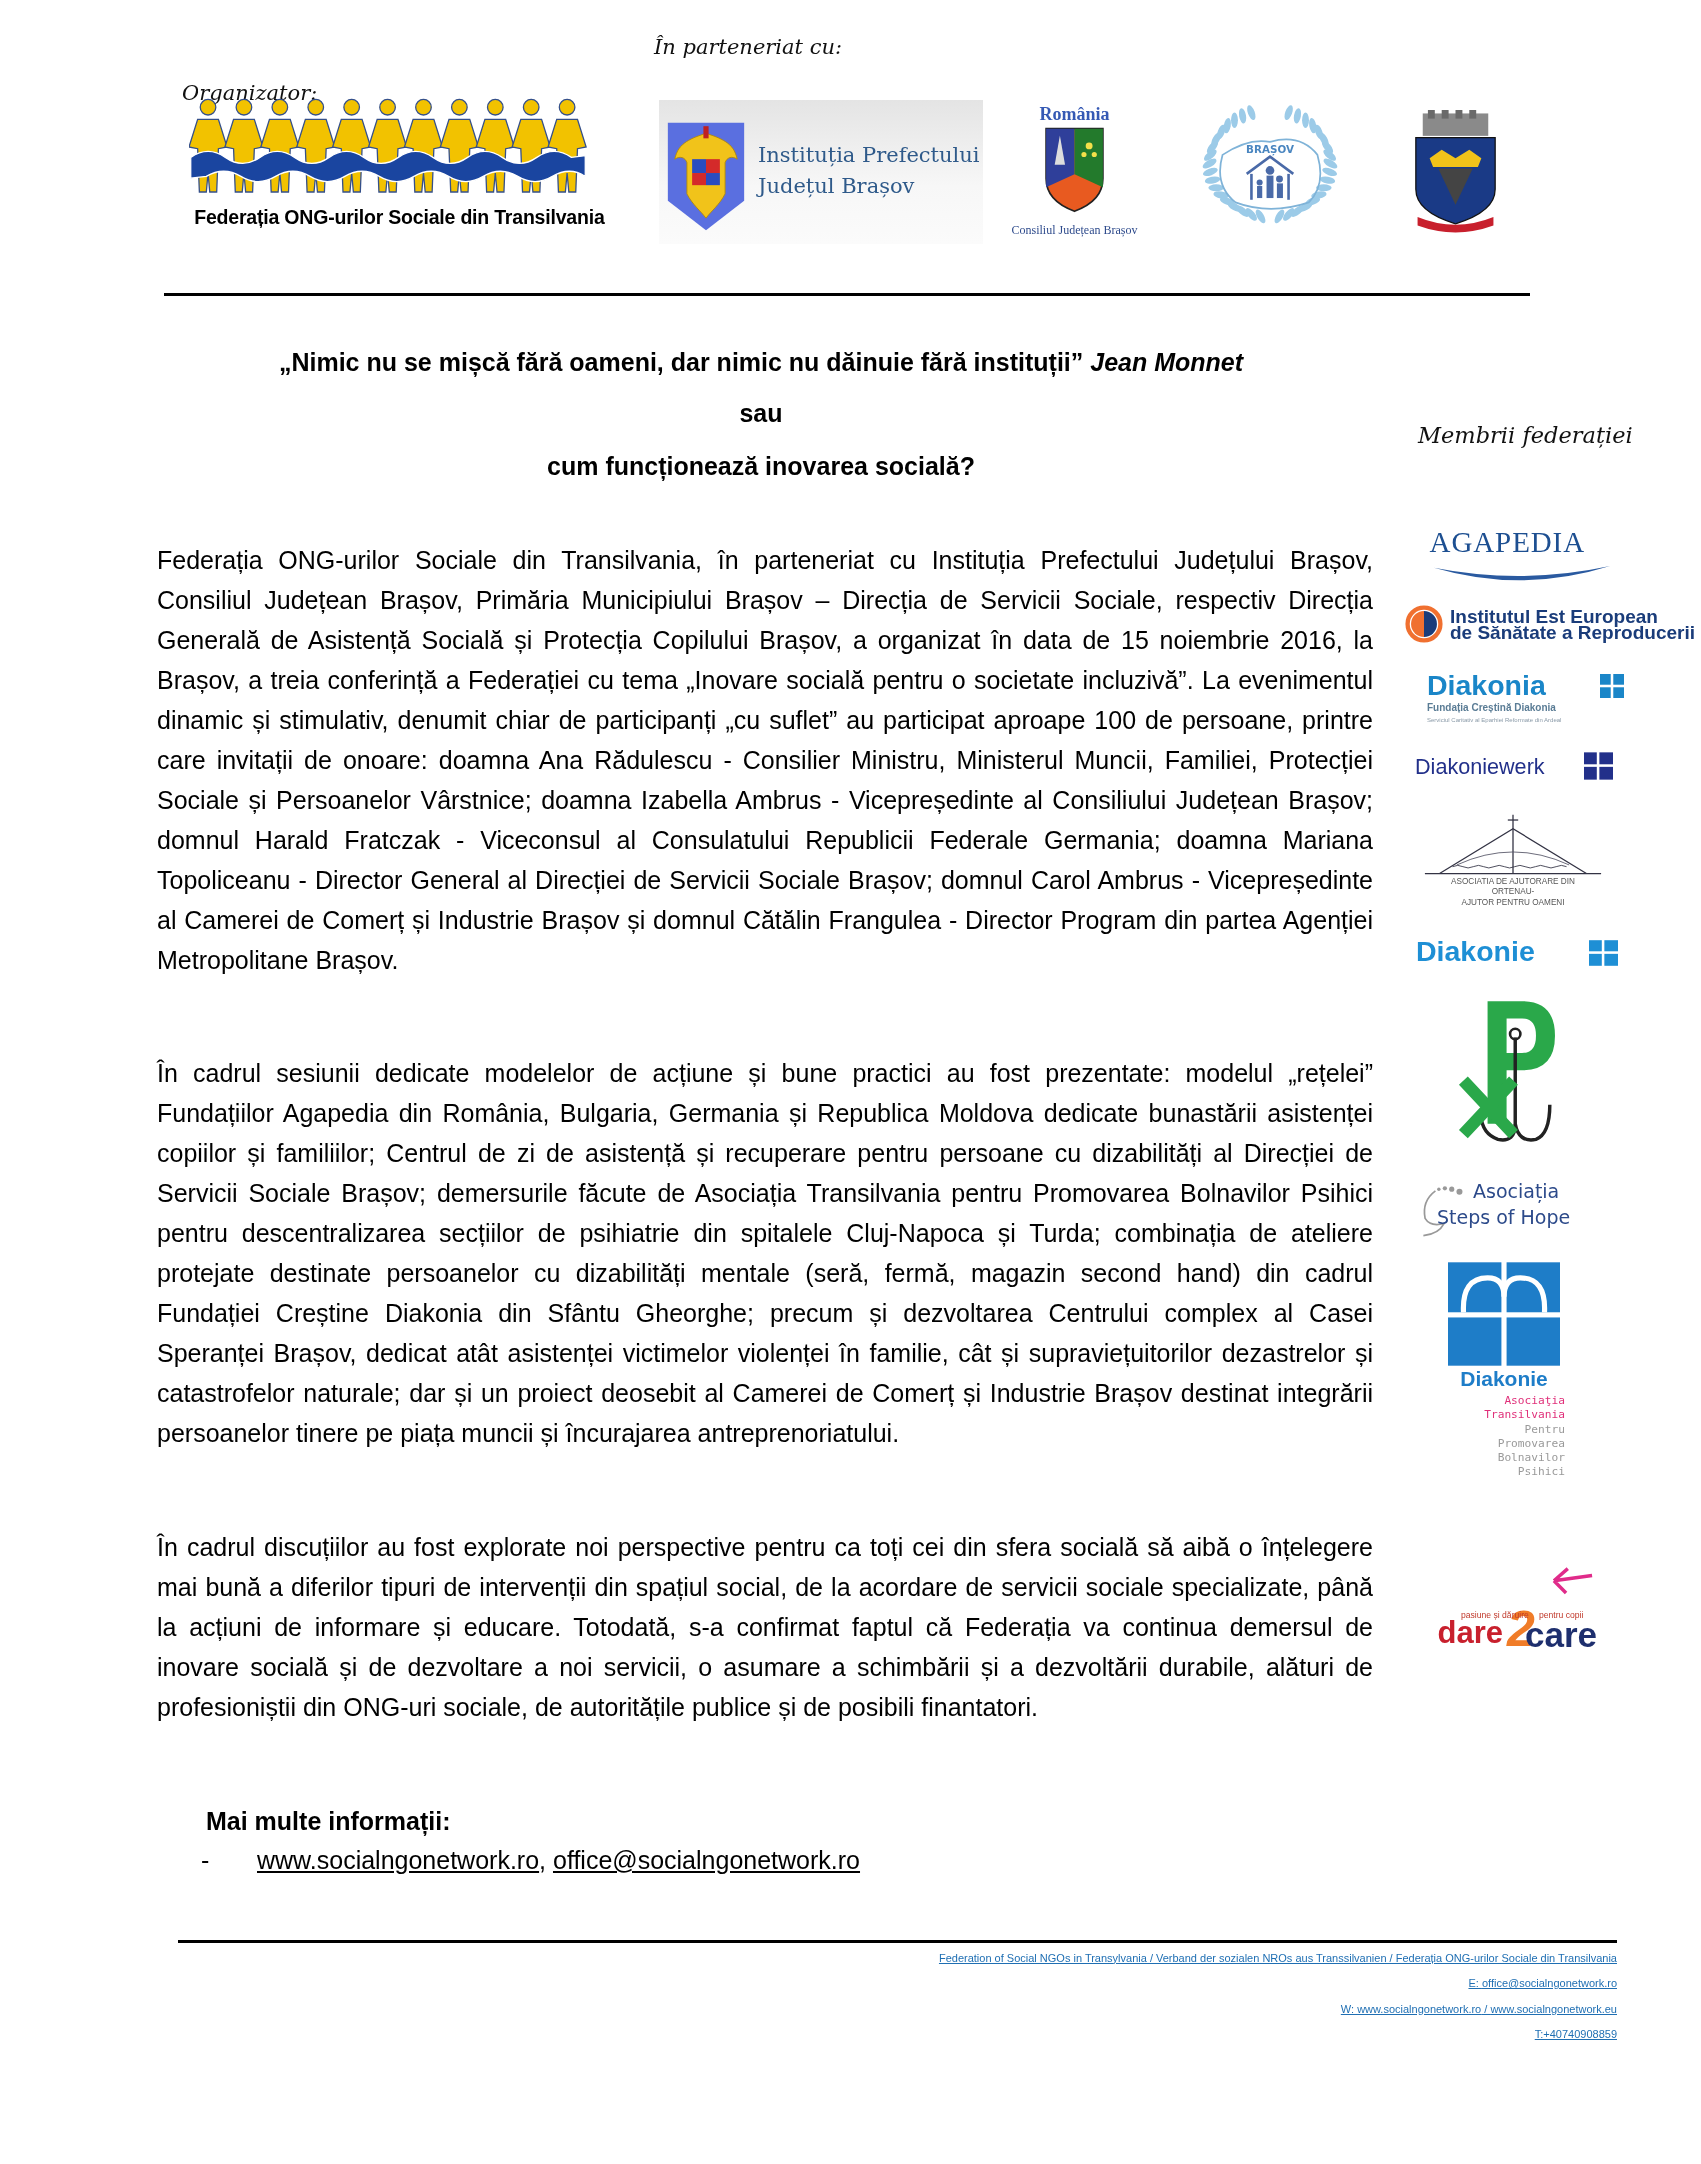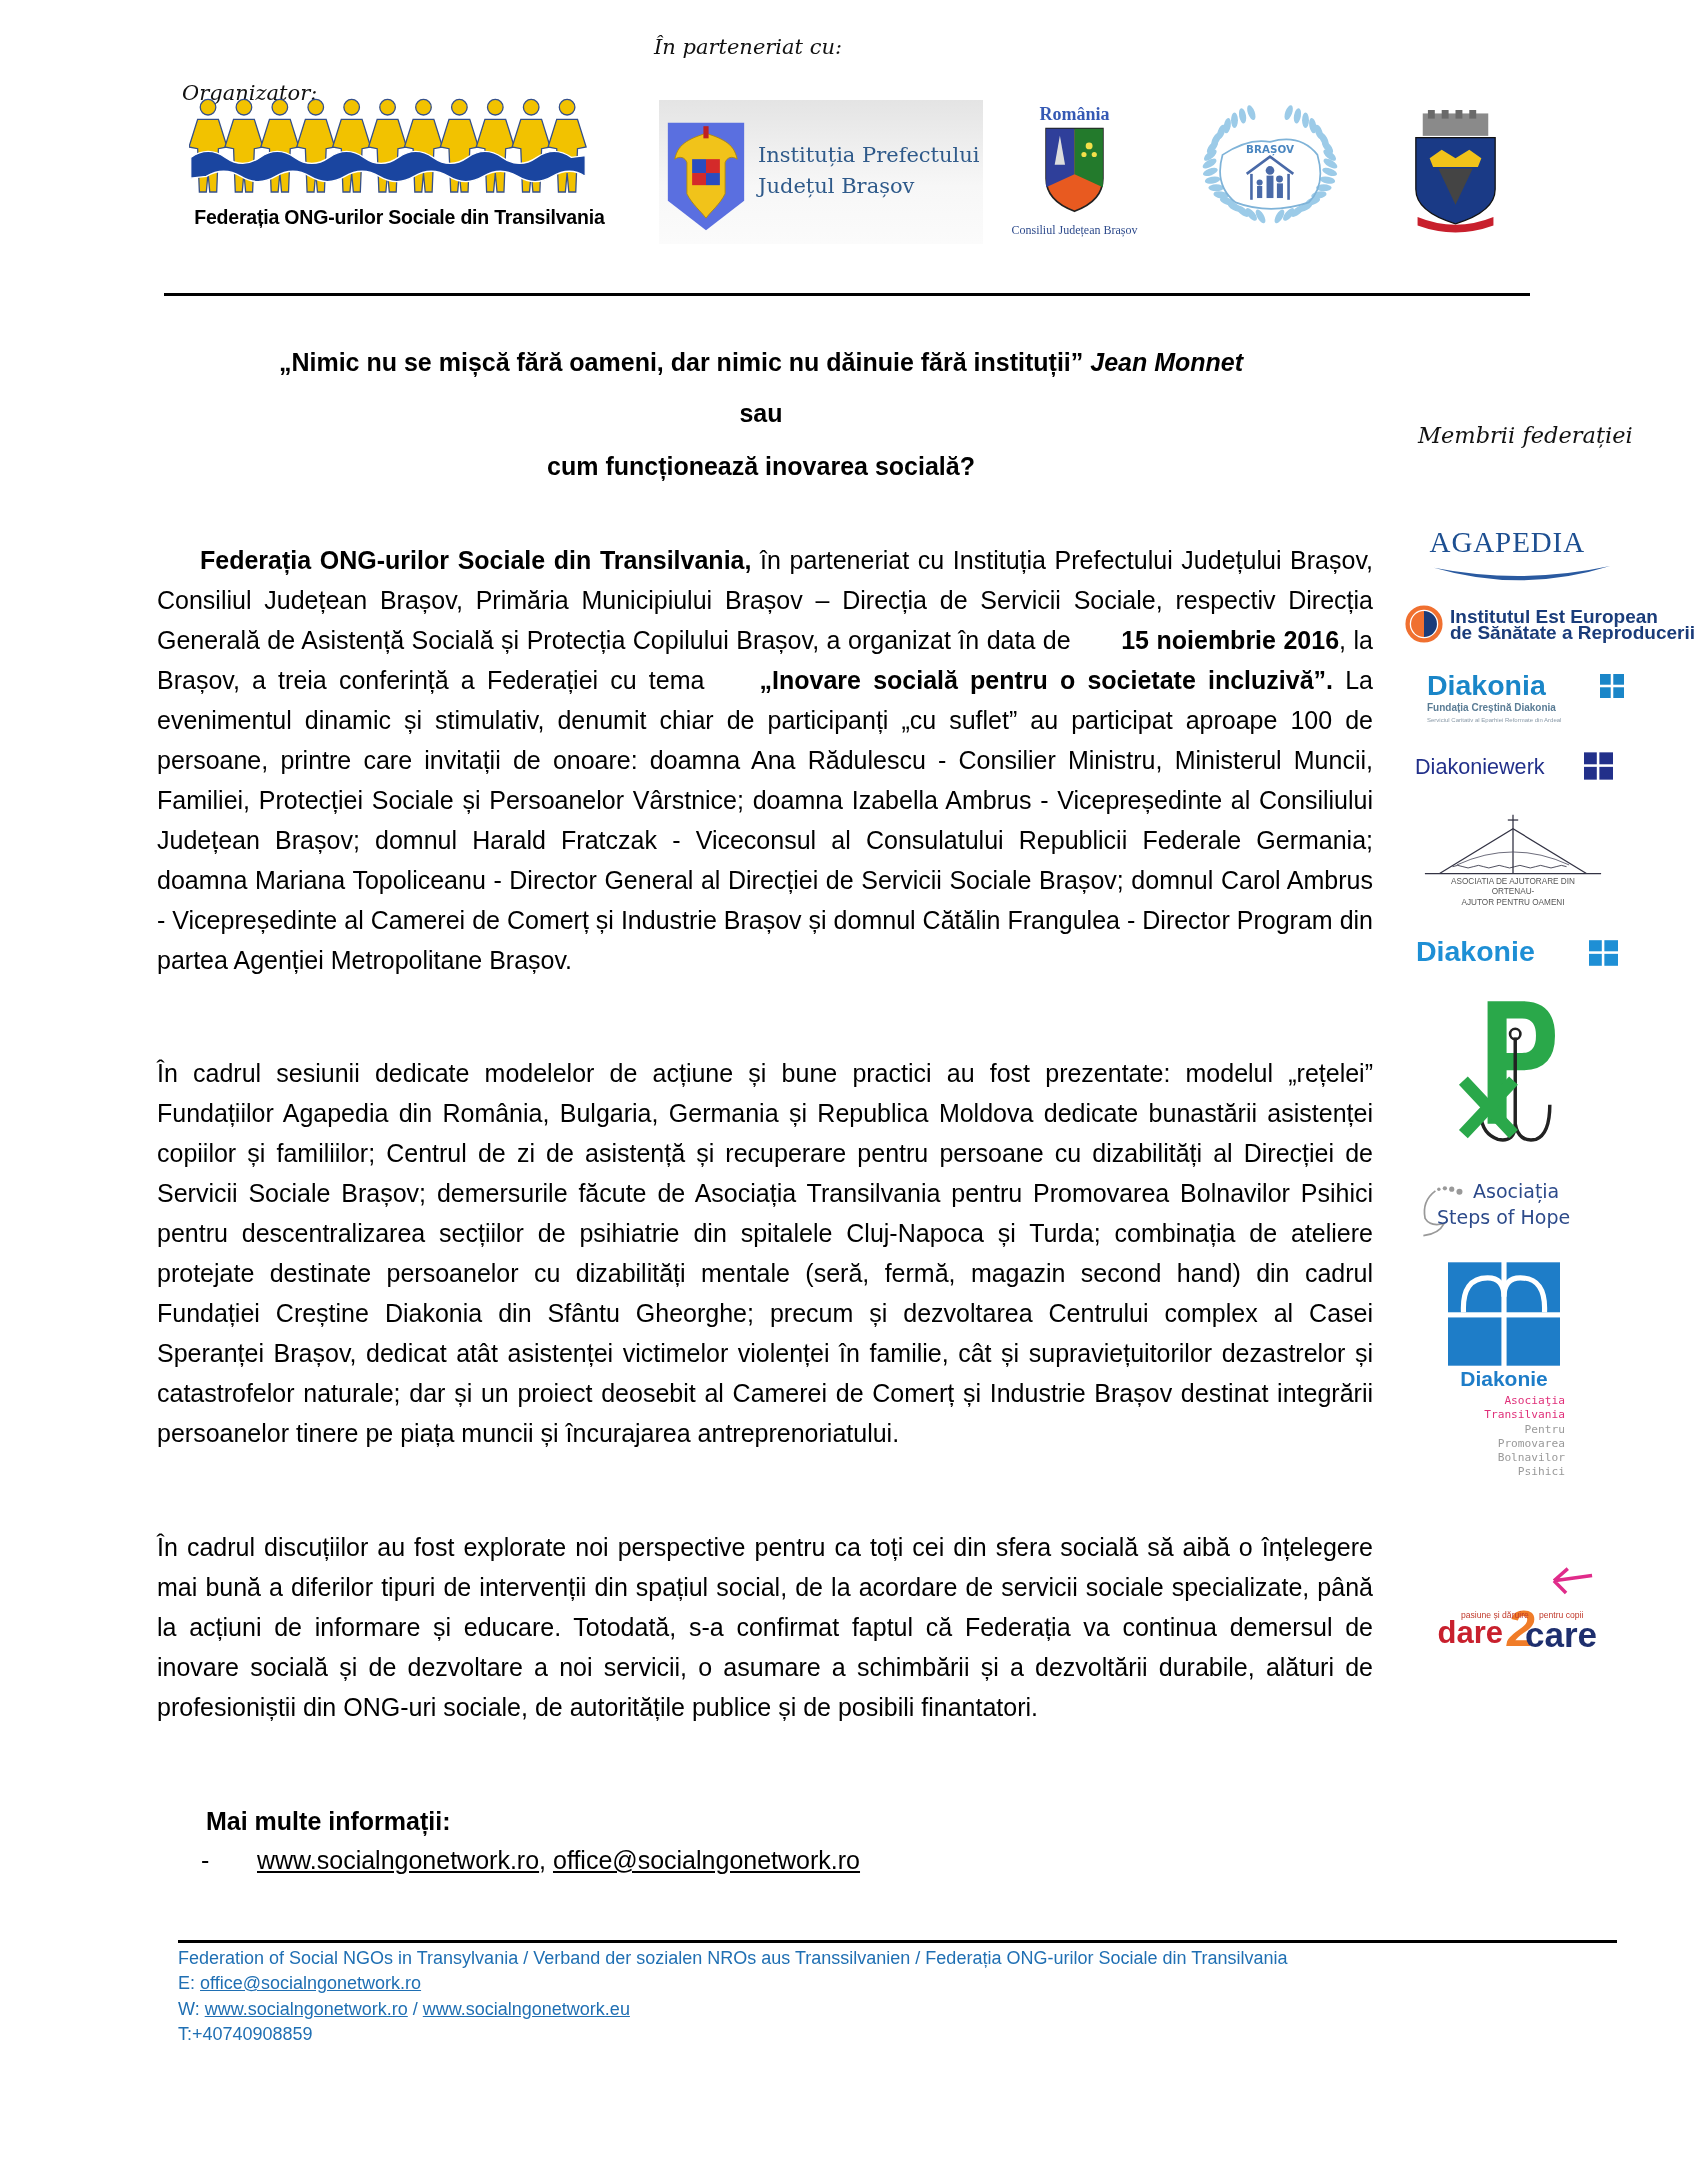--- a/index.html
+++ b/index.html
@@ -20,21 +20,21 @@
   #cjb-logo .cj { position:absolute; left:0; width:173px; bottom:0; font-family:"Liberation Serif", serif; color:#2e4b8c; font-size:12px; white-space:nowrap; }
   #brasov-logo { left:1188px; top:103px; width:164px; height:134px; }
   #city-arms { left:1407px; top:110px; width:97px; height:125px; }
 
   
   .title { position:absolute; left:0; width:1522px; text-align:center; font-weight:bold; font-size:25px; }
   .title i { font-style:italic; }
 
   
   .body-text { position:absolute; left:157px; width:1216px; font-size:25px; line-height:40px; text-align:justify; text-align-last:left; }
-  .body-text b { font-weight:bold;margin-left:43px; }
+  .body-text b { font-weight:normal; }
   .body-text p { margin:0; }
   .info-head { position:absolute; left:168px; top:1807px; font-size:25px; font-weight:bold;margin-left:38px; }
   .info-line { position:absolute; left:201px; top:1846px; font-size:25px; }
   .info-line .dash { display:inline-block; width:56px; }
   .info-line a { color:#000; text-decoration:underline; }
 
   
   #members-title { left:1418px; top:422px; font-size:22.5px; }
   .member { position:absolute; }
   .m-agapedia { left:1427px; top:526px; width:190px; height:61px; }
@@ -59,21 +59,21 @@
   .m-atpbp { left:1470px; top:1394px; width:95px; height:99px; font-family:"DejaVu Sans Mono", monospace; font-size:11.2px; line-height:14.3px; text-align:right; }
   .m-atpbp .pink { color:#e0307a; }
   .m-atpbp .grey { color:#9a9a9a; }
   .m-dare { left:1435px; top:1565px; width:173px; height:112px; }
   .m-dare .tag { position:absolute; left:26px; top:45px; font-size:8.6px; color:#c0392b; white-space:nowrap; }
   .m-dare .d { position:absolute; left:2.6px; top:50px; font-weight:bold; font-size:31px; color:#c8202d; }
   .m-dare .c { position:absolute; left:90px; top:50px; font-weight:bold; font-size:35px; color:#1e2f6e; }
   .m-dare .two { position:absolute; left:72px; top:35px; font-weight:bold; font-size:50px; color:#f07c28; font-style:italic; }
 
   
-  .footer { position:absolute; left:178px; width:1439px; text-align:left; color:#1f6fb3; font-size:18px; line-height:25.5px; }
+  .footer { position:absolute; left:178px; width:1439px; text-align:right; color:#1f6fb3; font-size:11px; line-height:25.5px;text-decoration:underline; }
   .footer a { color:#1f6fb3; text-decoration:underline; }
 </style>
 </head>
 <body>
 
 <div class="abs script hdr-label" style="left:182px;top:35px;margin-top:46px;">Organizator:</div>
 <div class="abs script hdr-label" style="left:654px;top:35px;">În parteneriat cu:</div>
 
 <div id="fed-logo" class="abs">
   <svg width="398" height="104" viewBox="0 0 460 120">

